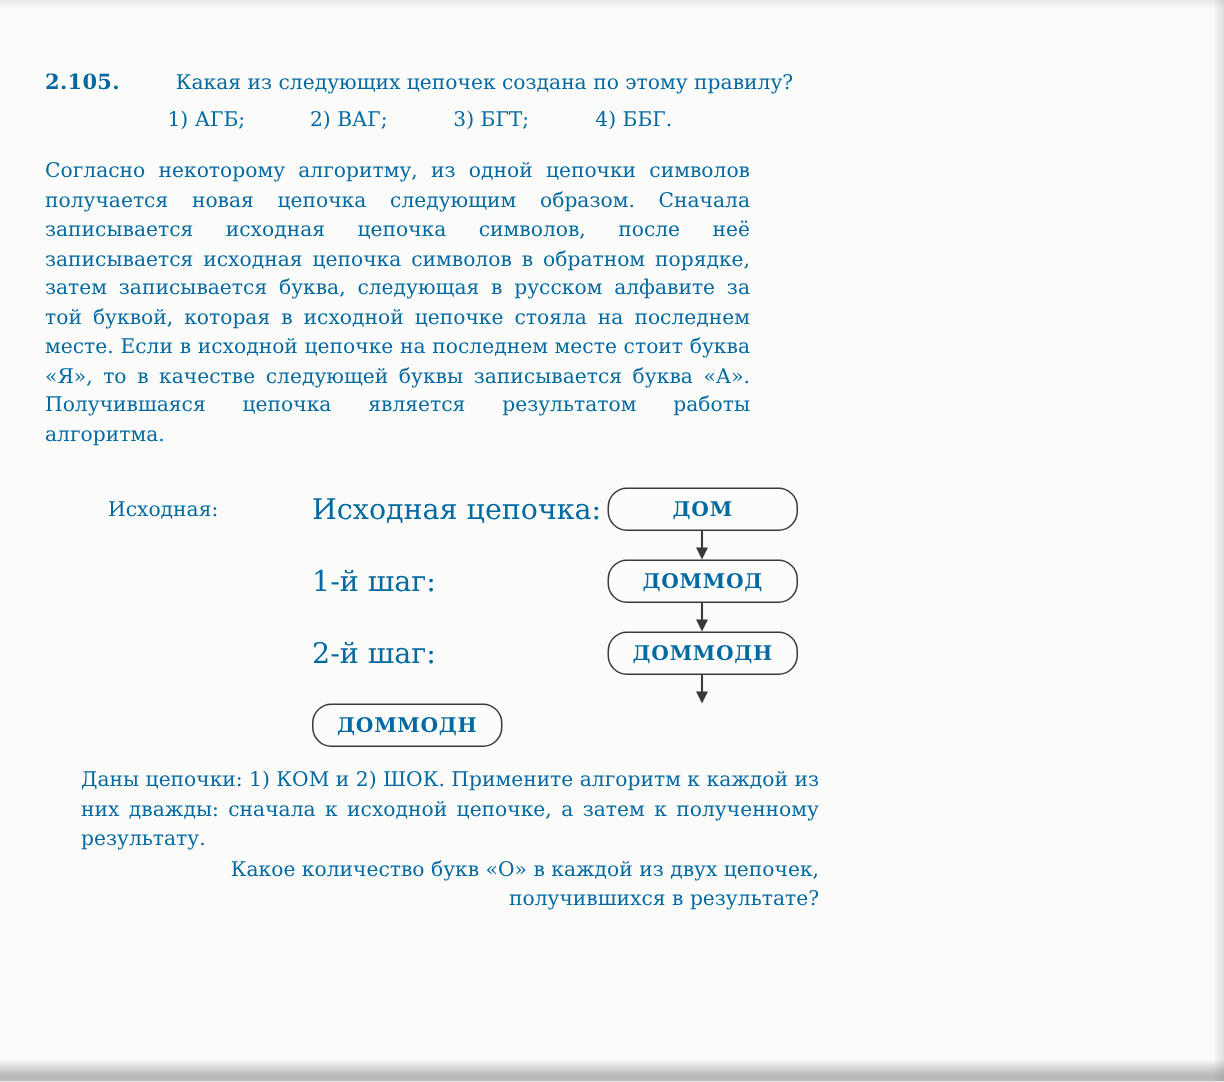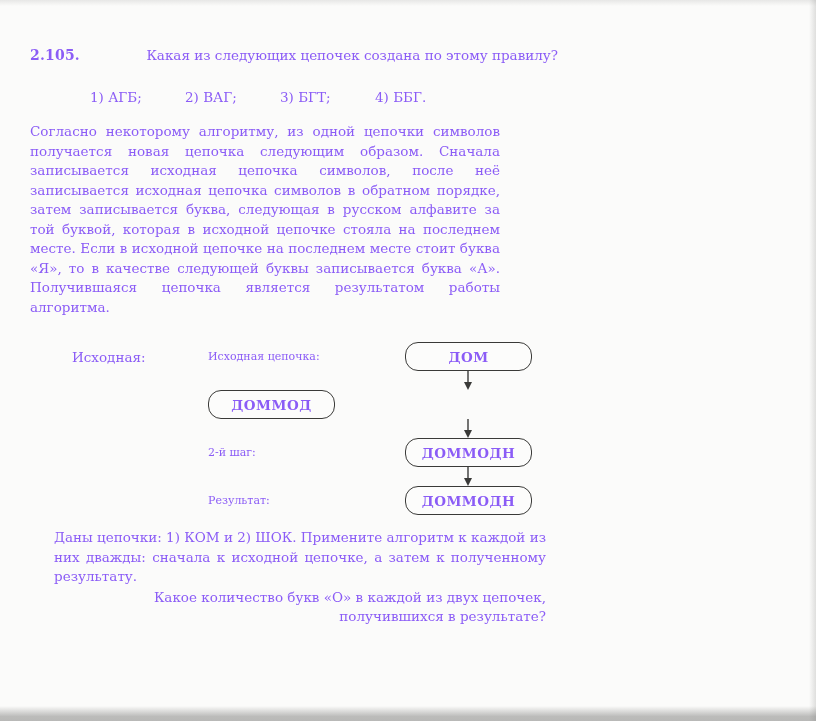--- a/index.html
+++ b/index.html
@@ -7,44 +7,44 @@
   body {
     background: #ffffff;
     font-family: "DejaVu Serif", "Liberation Serif", serif;
   }
   .scan {
     position: relative;
     width: 816px;
     height: 721px;
     overflow: hidden;
     background: #fbfbfa;
-    color: #8b5cf6;
+    color: #0369a1;
   }
   .content { padding: 46px 0 0 30px; }
 
   
   .problem { display: flex; width: 532px; margin-bottom: 15px; }
   .p-num {
     width: 58px;
     font-weight: 700;
     font-size: 14px;
     padding-top: 1px;
     letter-spacing: 0.2px;
   }
   .p-body { width: 470px; font-size: 13.5px; line-height: 19.5px; }
   .p-text { text-align: justify; }
-  .p-question { text-align: right; }
-  .options { display: flex; margin-top: 22px; padding-left: 2px; }
+  .p-question { text-align: center; }
+  .options { display: flex; margin-top: 5px; padding-left: 2px; text-align: center; }
   .option { width: 95px; font-size: 13.5px; }
 
   
   .example { margin-left: 42px; margin-top: 26px; width: 470px; }
   .ex-row { display: flex; align-items: center; height: 27px; }
   .ex-first { width: 136px; font-size: 13.5px; }
-  .ex-label { width: 197px; font-size: 11px; }
+  .ex-label { width: 197px; font-size: 19px; }
   .chain-box {
     width: 127px;
     height: 29px;
     border: 1.5px solid #3a3a38;
     border-radius: 13px;
     background: #fcfcfb;
     display: flex;
     align-items: center;
     justify-content: center;
   }
@@ -115,20 +115,21 @@
 
       <div class="arrow-row">
         <svg width="12" height="19" viewBox="0 0 12 19">
           <line x1="6" y1="0" x2="6" y2="12" stroke="#3a3a38" stroke-width="1.4"></line>
           <polygon points="2,11 10,11 6,19" fill="#3a3a38"></polygon>
         </svg>
       </div>
 
       <div class="ex-row">
         <div class="ex-first"></div>
+        <div class="ex-label">1-й шаг:</div>
         <div class="chain-box">
           <span>ДОММОД</span>
         </div>
       </div>
 
       <div class="arrow-row">
         <svg width="12" height="19" viewBox="0 0 12 19">
           <line x1="6" y1="0" x2="6" y2="12" stroke="#3a3a38" stroke-width="1.4"></line>
           <polygon points="2,11 10,11 6,19" fill="#3a3a38"></polygon>
         </svg>
@@ -144,21 +145,20 @@
 
       <div class="arrow-row">
         <svg width="12" height="19" viewBox="0 0 12 19">
           <line x1="6" y1="0" x2="6" y2="12" stroke="#3a3a38" stroke-width="1.4"></line>
           <polygon points="2,11 10,11 6,19" fill="#3a3a38"></polygon>
         </svg>
       </div>
 
       <div class="ex-row">
         <div class="ex-first"></div>
-        <div class="ex-label">Результат:</div>
         <div class="chain-box">
           <span>ДОММОДН</span>
         </div>
       </div>
 
     </div>
 
     <div class="task">
       <div class="task-para">Даны цепочки: 1) КОМ и 2) ШОК. Примените алгоритм к каждой из них дважды: сначала к исходной цепочке, а затем к полученному результату.</div>
       <div class="task-question">Какое количество букв «О» в каждой из двух цепочек, получившихся в результате?</div>

